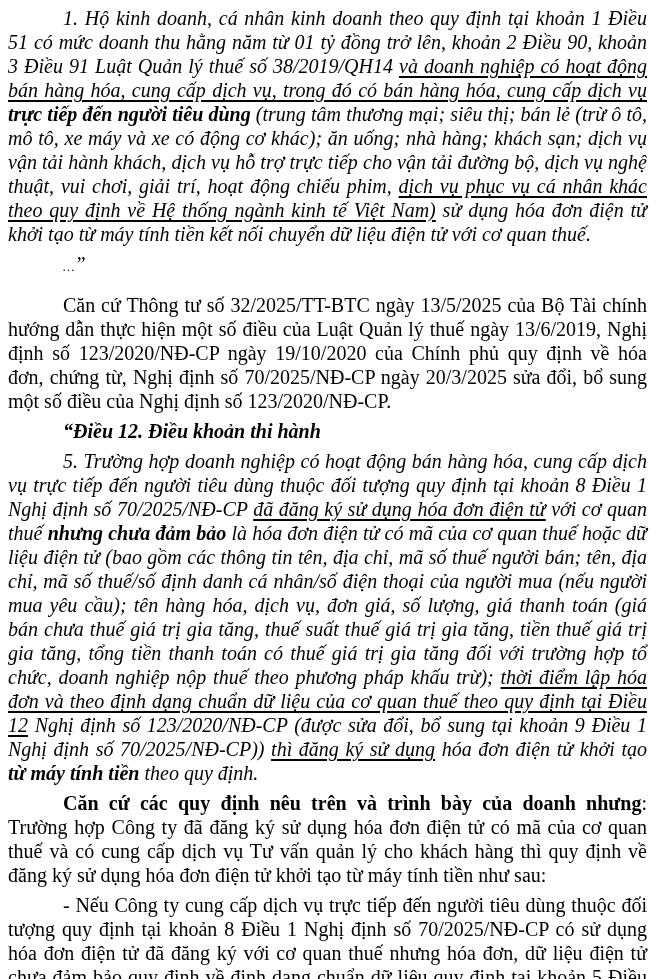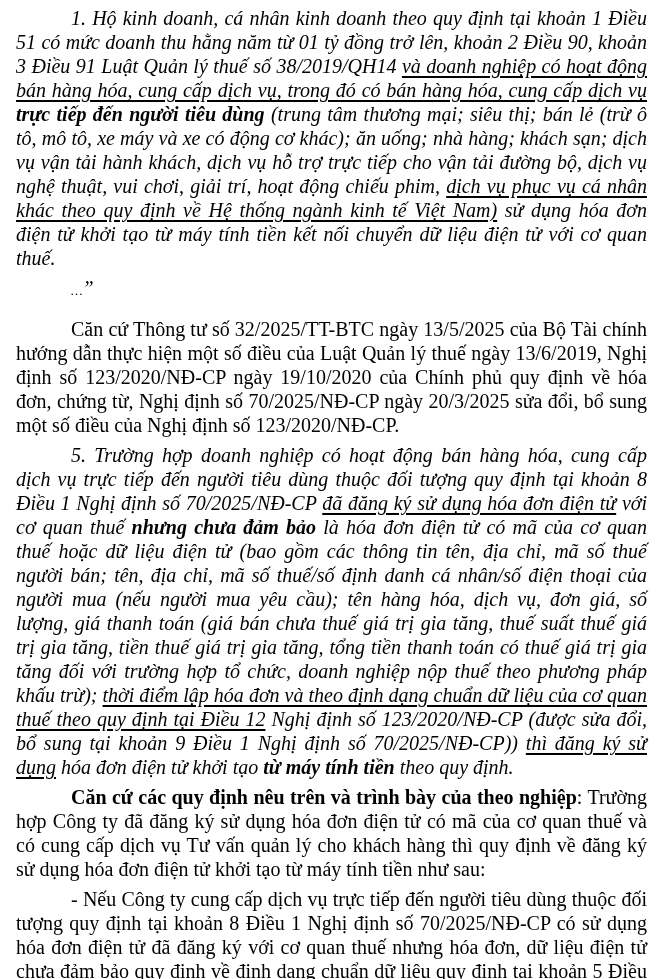--- a/index.html
+++ b/index.html
@@ -17,35 +17,36 @@
     width: 662px;
     min-height: 979px;
     padding: 6px 15px 0 8px;
     font-family: "Liberation Serif", "DejaVu Serif", serif;
     font-size: 20px;
     line-height: 24px;
     color: #000000;
     text-align: justify;
   }
   .page p {
-    margin: 0 0 6px 8px;
+    margin: 0 0 6px 0;
     text-indent: 55px;
   }
   .indent-lg { text-indent: 75px; }
   .para-italic { font-style: italic; }
   .para-bold { font-weight: normal; }
   .heading-bold-italic { font-weight: bold; font-style: italic; }
   .quote-close { margin-bottom: 14px !important; text-indent: 68px; font-style: italic; }
   .b { font-weight: bold; }
   .u { text-decoration: underline; text-underline-offset: 3px; }
   .small { font-size: 13px; }
 </style>
 </head>
 <body>
 
 <div class="page">
     <p class="para-italic indent-lg"><span>1. Hộ kinh doanh, cá nhân kinh doanh theo quy định tại khoản 1 Điều 51 có mức doanh thu hằng năm từ 01 tỷ đồng trở lên, khoản 2 Điều 90, khoản 3 Điều 91 Luật Quản lý thuế số 38/2019/QH14 </span><span class="u">và doanh nghiệp có hoạt động bán hàng hóa, cung cấp dịch vụ, trong đó có bán hàng hóa, cung cấp dịch vụ</span><span> </span><span class="b">trực tiếp đến người tiêu dùng</span><span> (trung tâm thương mại; siêu thị; bán lẻ (trừ ô tô, mô tô, xe máy và xe có động cơ khác); ăn uống; nhà hàng; khách sạn; dịch vụ vận tải hành khách, dịch vụ hỗ trợ trực tiếp cho vận tải đường bộ, dịch vụ nghệ thuật, vui chơi, giải trí, hoạt động chiếu phim, </span><span class="u">dịch vụ phục vụ cá nhân khác theo quy định về Hệ thống ngành kinh tế Việt Nam)</span><span> sử dụng hóa đơn điện tử khởi tạo từ máy tính tiền kết nối chuyển dữ liệu điện tử với cơ quan thuế.</span></p>
     <p class="quote-close"><span class="small">…</span><span>”</span></p>
     <p class="para-bold"><span>Căn cứ Thông tư số 32/2025/TT-BTC ngày 13/5/2025 của Bộ Tài chính hướng dẫn thực hiện một số điều của Luật Quản lý thuế ngày 13/6/2019, Nghị định số 123/2020/NĐ-CP ngày 19/10/2020 của Chính phủ quy định về hóa đơn, chứng từ, Nghị định số 70/2025/NĐ-CP ngày 20/3/2025 sửa đổi, bổ sung một số điều của Nghị định số 123/2020/NĐ-CP.</span></p>
+    <p class="heading-bold-italic"><span>“Điều 12. Điều khoản thi hành</span></p>
     <p class="para-italic"><span>5. Trường hợp doanh nghiệp có hoạt động bán hàng hóa, cung cấp dịch vụ trực tiếp đến người tiêu dùng thuộc đối tượng quy định tại khoản 8 Điều 1 Nghị định số 70/2025/NĐ-CP </span><span class="u">đã đăng ký sử dụng hóa đơn điện tử</span><span> với cơ quan thuế </span><span class="b">nhưng chưa đảm bảo</span><span> là hóa đơn điện tử có mã của cơ quan thuế hoặc dữ liệu điện tử (bao gồm các thông tin tên, địa chỉ, mã số thuế người bán; tên, địa chỉ, mã số thuế/số định danh cá nhân/số điện thoại của người mua (nếu người mua yêu cầu); tên hàng hóa, dịch vụ, đơn giá, số lượng, giá thanh toán (giá bán chưa thuế giá trị gia tăng, thuế suất thuế giá trị gia tăng, tiền thuế giá trị gia tăng, tổng tiền thanh toán có thuế giá trị gia tăng đối với trường hợp tổ chức, doanh nghiệp nộp thuế theo phương pháp khấu trừ); </span><span class="u">thời điểm lập hóa đơn và theo định dạng chuẩn dữ liệu của cơ quan thuế theo quy định tại Điều 12</span><span> Nghị định số 123/2020/NĐ-CP (được sửa đổi, bổ sung tại khoản 9 Điều 1 Nghị định số 70/2025/NĐ-CP)) </span><span class="u">thì đăng ký sử dụng</span><span> hóa đơn điện tử khởi tạo </span><span class="b">từ máy tính tiền</span><span> theo quy định.</span></p>
-    <p class="para-regular"><span class="b">Căn cứ các quy định nêu trên và trình bày của theo nghiệp</span><span>: Trường hợp Công ty đã đăng ký sử dụng hóa đơn điện tử có mã của cơ quan thuế và có cung cấp dịch vụ Tư vấn quản lý cho khách hàng thì quy định về đăng ký sử dụng hóa đơn điện tử khởi tạo từ máy tính tiền như sau:</span></p>
+    <p class="para-regular"><span class="b">Căn cứ các quy định nêu trên và trình bày của doanh nhưng</span><span>: Trường hợp Công ty đã đăng ký sử dụng hóa đơn điện tử có mã của cơ quan thuế và có cung cấp dịch vụ Tư vấn quản lý cho khách hàng thì quy định về đăng ký sử dụng hóa đơn điện tử khởi tạo từ máy tính tiền như sau:</span></p>
     <p class="para-regular"><span>- Nếu Công ty cung cấp dịch vụ trực tiếp đến người tiêu dùng thuộc đối tượng quy định tại khoản 8 Điều 1 Nghị định số 70/2025/NĐ-CP có sử dụng hóa đơn điện tử đã đăng ký với cơ quan thuế nhưng hóa đơn, dữ liệu điện tử chưa đảm bảo quy định về định dạng chuẩn dữ liệu quy định tại khoản 5 Điều 12 Thông tư số 32/2025/TT-BT thì đăng ký sử dụng hóa đơn điện tử khởi tạo từ máy tính tiền.</span></p>
   </div>
 
 </body></html>

